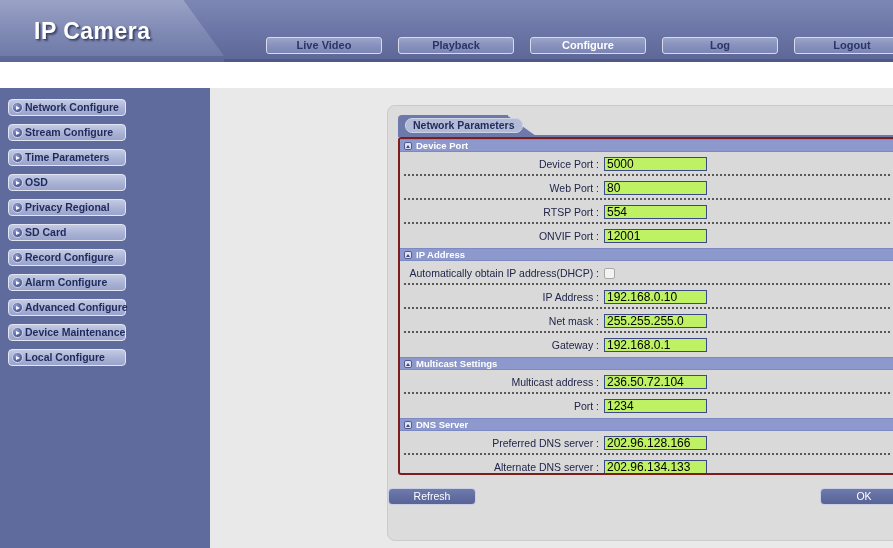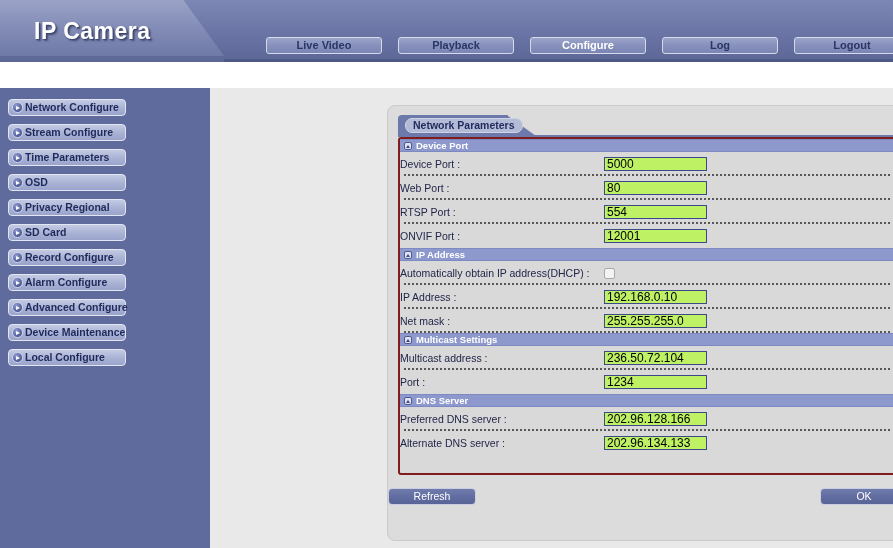--- a/index.html
+++ b/index.html
@@ -174,21 +174,21 @@
     height: 24px;
     display: flex; align-items: center;
     position: relative;
   }
   .row.sep::after {
     content: ""; position: absolute; left: 4px; right: 4px; bottom: 0;
     height: 0;
     border-bottom: 2px dotted #585858;
   }
   .row-label {
-    width: 204px; padding-right: 5px;
+    width: 204px; text-align: right; padding-right: 5px;
     font-size: 10.5px; color: #22264a; white-space: nowrap;
     line-height: 1;
   }
   .row-input {
     width: 103px; height: 14px;
     background: #bef264;
     border: 1px solid #3d4886;
     font-size: 12px; color: #000000;
     padding: 0 2px;
     font-family: "Liberation Sans", sans-serif;
@@ -325,20 +325,24 @@
             <div class="chk"></div>
           </div>
           <div class="row sep">
             <div class="row-label">IP Address :</div>
             <input class="row-input" type="text" value="192.168.0.10" style="">
           </div>
           <div class="row sep">
             <div class="row-label">Net mask :</div>
             <input class="row-input" type="text" value="255.255.255.0" style="">
           </div>
+          <div class="row">
+            <div class="row-label">Gateway :</div>
+            <input class="row-input" type="text" value="192.168.0.1" style="">
+          </div>
           <div class="sec-head">
             <span class="sec-ico"></span>
             <span class="sec-title">Multicast Settings</span>
           </div>
           <div class="row sep">
             <div class="row-label">Multicast address :</div>
             <input class="row-input" type="text" value="236.50.72.104" style="">
           </div>
           <div class="row">
             <div class="row-label">Port :</div>

